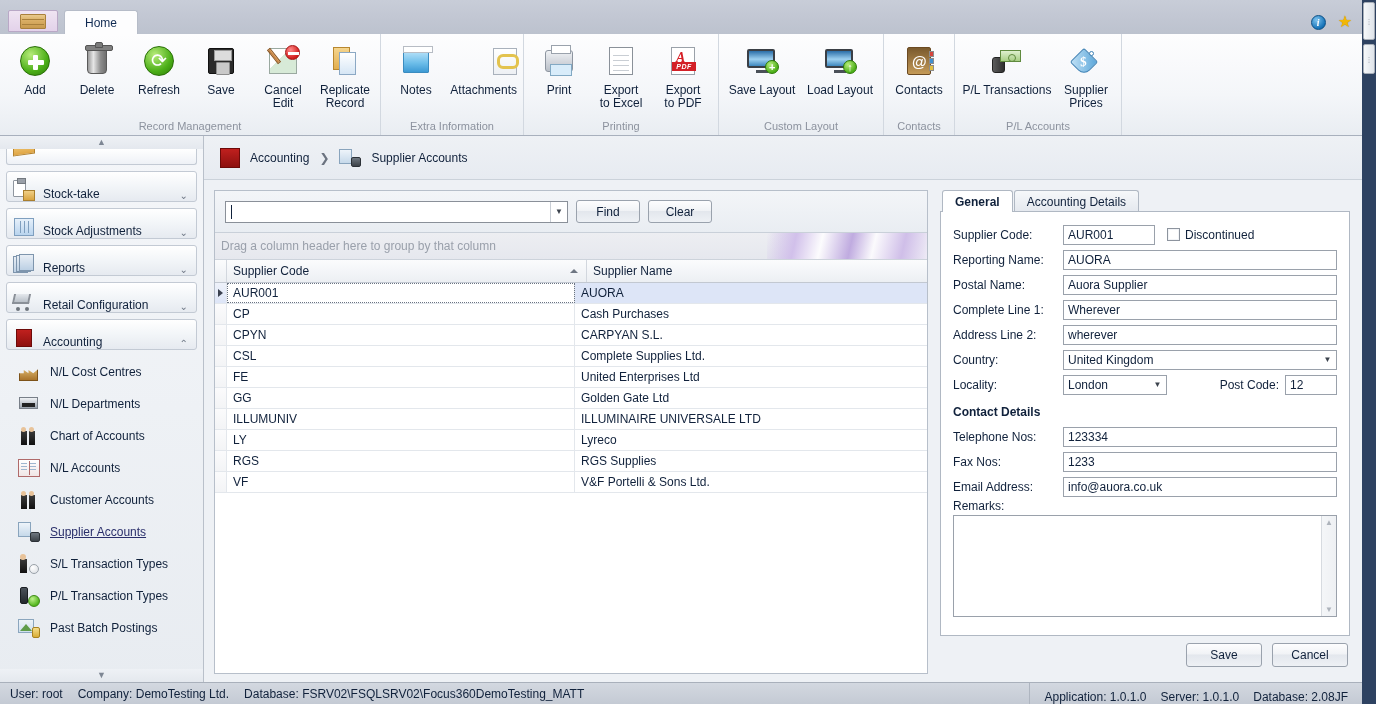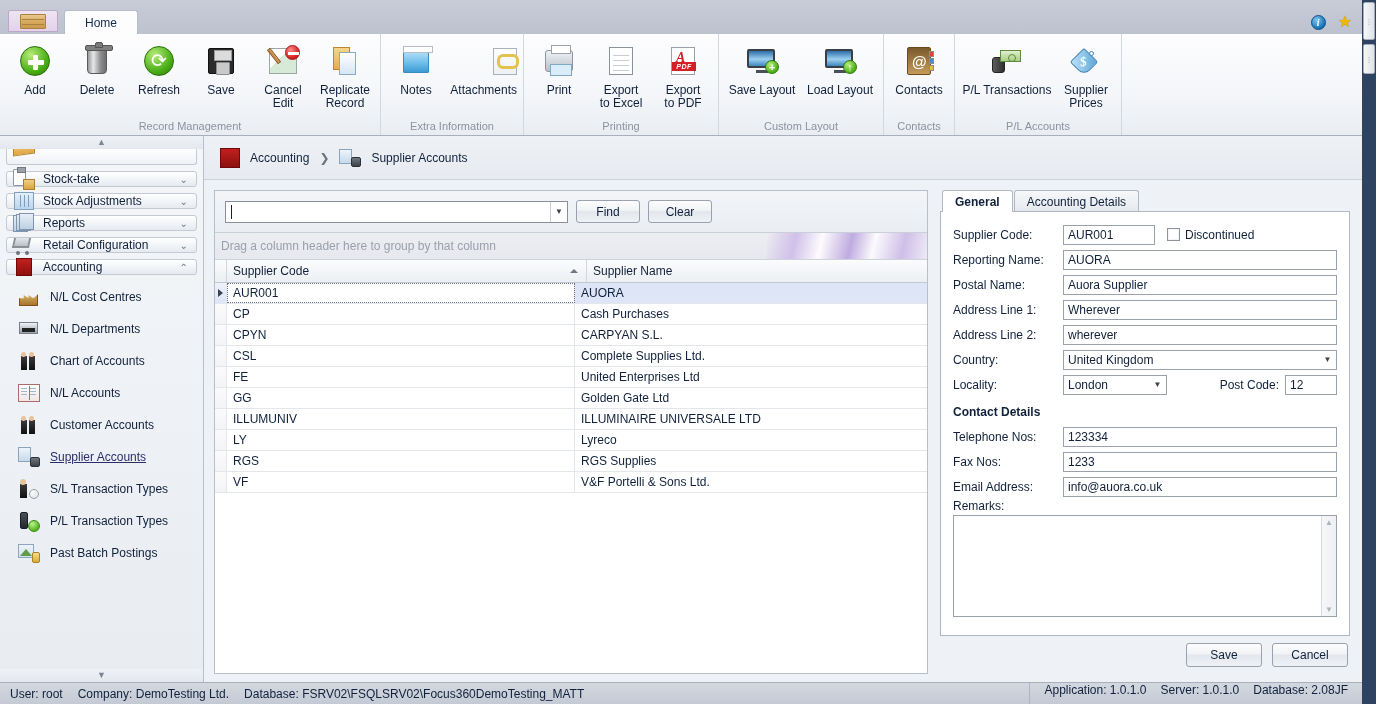--- a/index.html
+++ b/index.html
@@ -256,24 +256,24 @@
     background: linear-gradient(to bottom,#ffffff,#eef1f6);
     border:1px solid #c3cad4; border-top:none; border-radius: 0 0 3px 3px;
     overflow:hidden; position:relative;
   }
   .side-partial .pi {
     position:absolute; left:6px; top:-10px; width:22px;height:16px;
     background: linear-gradient(to bottom,#f6d78d,#e0a544); border:1px solid #b5832f;
     transform: skewY(-8deg);
   }
   .side-group {
-    height: 16px; margin-bottom: 6px;
+    height: 31px; margin-bottom: 6px;
     background: linear-gradient(to bottom,#ffffff 0%,#f2f5f8 50%,#e6eaf0 100%);
     border: 1px solid #c3cad4; border-radius: 3px;
-    display: flex; align-items: center; padding: 0 8px 0 6px;
+    display: flex; align-items: flex-end; padding: 0 8px 0 6px;
     gap: 8px;
   }
   .side-group .gname { flex:1; font-size: 12px; color:#10213b; }
   .side-group .chev { color:#6f7886; font-size:10px; }
   .side-item {
     height: 32px; display:flex; align-items:center; gap:10px;
     padding-left: 12px;
   }
   .side-item .iname { font-size: 12px; color:#10213b; }
   .side-item.active .iname { text-decoration: underline; color:#2a2f6b; }
@@ -514,21 +514,21 @@
   
   #statusbar {
     height: 22px; flex:0 0 22px;
     background: linear-gradient(to bottom,#d3d8e0,#c4cad4);
     border-top:1px solid #a9b0bb;
     display:flex; align-items:center;
     font-size:12px; color:#10213b;
   }
   #statusbar .left { display:flex; gap:15px; padding-left:10px; flex:1;}
   #statusbar .right { display:flex; gap:14px; padding-right:14px;
-     border-left:1px solid #aeb5c0; padding-left:14px; height:100%; align-items:flex-start;}
+     border-left:1px solid #aeb5c0; padding-left:14px; height:100%; align-items:flex-end;}
 
   
   #winscroll {
     position:absolute; right:0; top:0; width:14px; height:704px;
     background:#2e4261;
   }
   #winscroll .thumb {
     position:absolute; left:1px; top:2px; width:12px; height:38px;
     background: linear-gradient(to right,#f6f8fa,#dfe4ea);
     border:1px solid #a7aeb8; border-radius:2px;
@@ -999,21 +999,21 @@
                 <span class="flbl">Reporting Name:</span>
                 <span class="finput">AUORA</span>
               </div>
 
 
               <div class="frow">
                 <span class="flbl">Postal Name:</span>
                 <span class="finput">Auora Supplier</span>
               </div>
               <div class="frow">
-                <span class="flbl">Address Line 1:</span>
+                <span class="flbl">Complete Line 1:</span>
                 <span class="finput">Wherever</span>
               </div>
               <div class="frow">
                 <span class="flbl">Address Line 2:</span>
                 <span class="finput">wherever</span>
               </div>
               <div class="frow">
                 <span class="flbl">Country:</span>
                 <span class="finput drop">
                   <span>United Kingdom</span>

